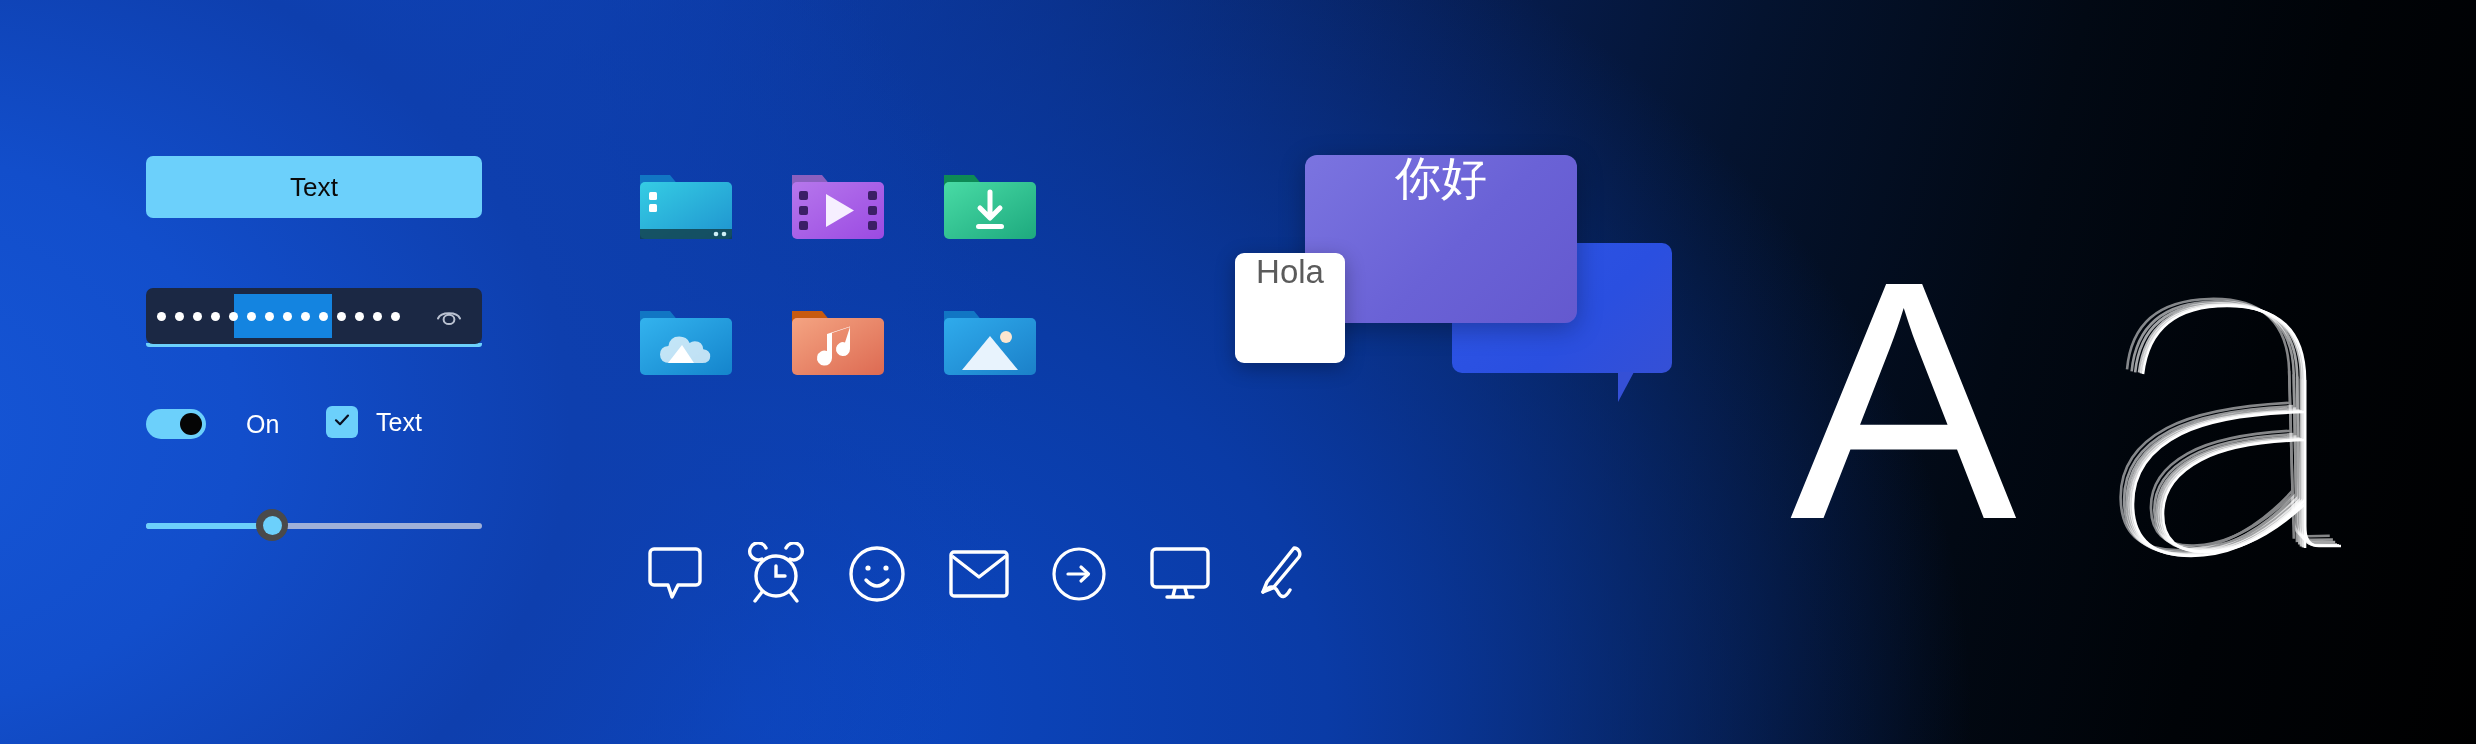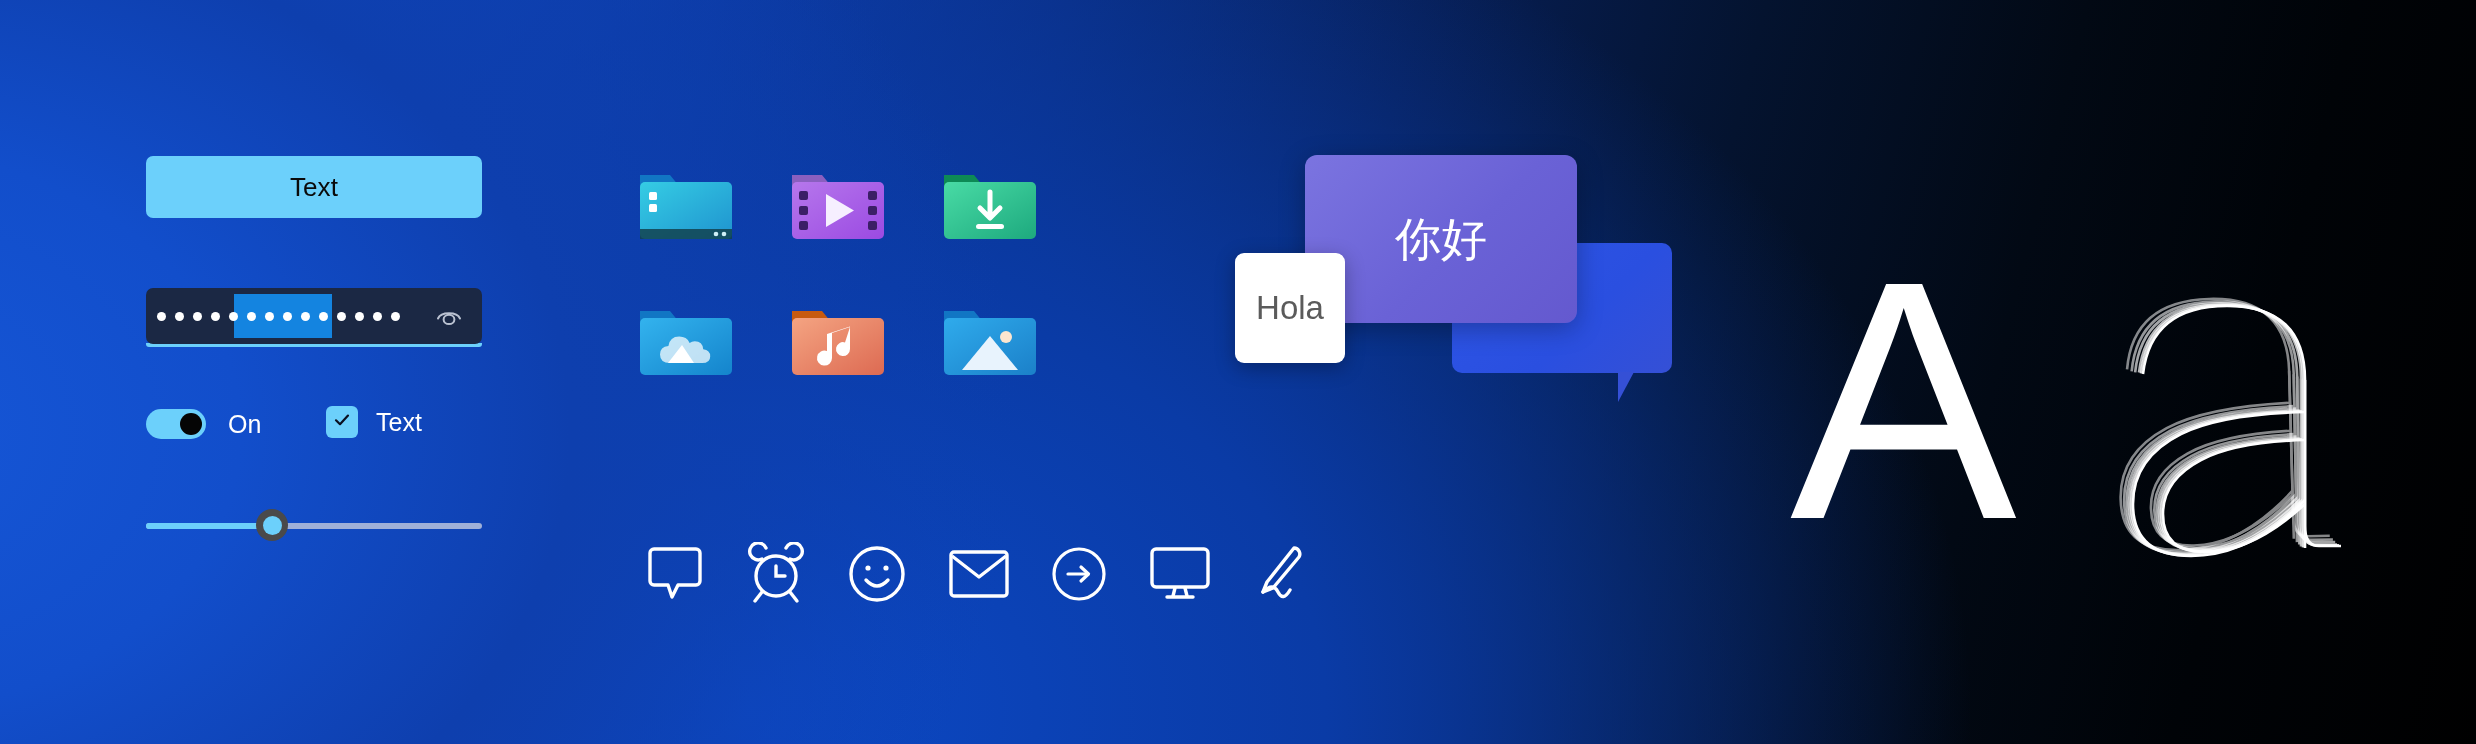--- a/index.html
+++ b/index.html
@@ -41,21 +41,21 @@
   .pwd-dots{
     position:relative;display:flex;gap:9px;margin-left:11px;align-items:center;
   }
   .pwd-dots i{display:block;width:9px;height:9px;border-radius:50%;background:#fff;}
   .pwd-eye{position:absolute;right:18px;top:50%;transform:translateY(-50%);
            width:30px;height:30px;opacity:.8;}
   .pwd-underline{
     width:336px;height:4px;background:#6CD0FB;border-radius:0 0 3px 3px;margin-top:-1px;
   }
 
-  .toggle-row{position:absolute;left:0;top:253px;display:flex;align-items:center;}
+  .toggle-row{position:absolute;left:0;top:253px;display:flex;align-items:center;gap:18px;}
   .toggle{
     width:60px;height:30px;border-radius:16px;background:#6CD0FB;
     position:relative;cursor:pointer;flex:none;
   }
   .toggle .knob{
     position:absolute;right:4px;top:4px;width:22px;height:22px;border-radius:50%;
     background:#050505;
   }
   .toggle-label{color:#fff;font-size:25px;margin-left:22px;}
 
@@ -77,21 +77,21 @@
   }
   .slider .thumb span{width:19px;height:19px;border-radius:50%;background:#6CD0FB;display:block;}
 
   
   .folders{position:absolute;left:636px;top:155px;
     display:grid;grid-template-columns:repeat(3,152px);grid-template-rows:repeat(2,136px);}
   .folder-cell{width:100px;height:100px;}
 
   
   .bubbles{position:absolute;left:1235px;top:155px;width:440px;height:290px;}
-  .bubble{position:absolute;display:flex;align-items:center;justify-content:center;}
+  .bubble{position:absolute;display:flex;justify-content:center;}
   .bubble-purple{
     left:70px;top:0;width:272px;height:168px;border-radius:12px;
     background:linear-gradient(135deg,#7b74e0 0%,#6a62d6 55%,#6459cf 100%);
     box-shadow:0 6px 26px rgba(0,0,0,.28);
   }
   .bubble-purple .txt{color:#fff;font-size:46px;line-height:1;}
   .bubble-blue{
     left:217px;top:88px;width:220px;height:130px;border-radius:10px;
     background:linear-gradient(135deg,#2d55e6 0%,#2a4fe0 60%,#3550d6 100%);
   }

